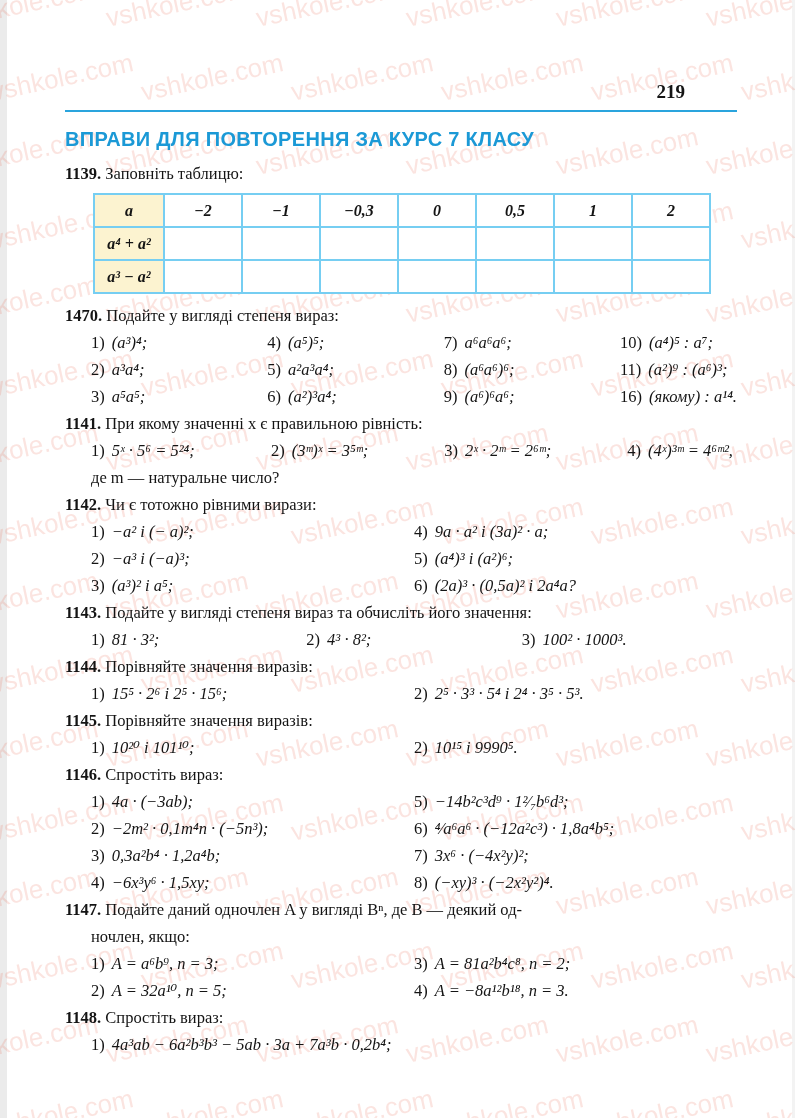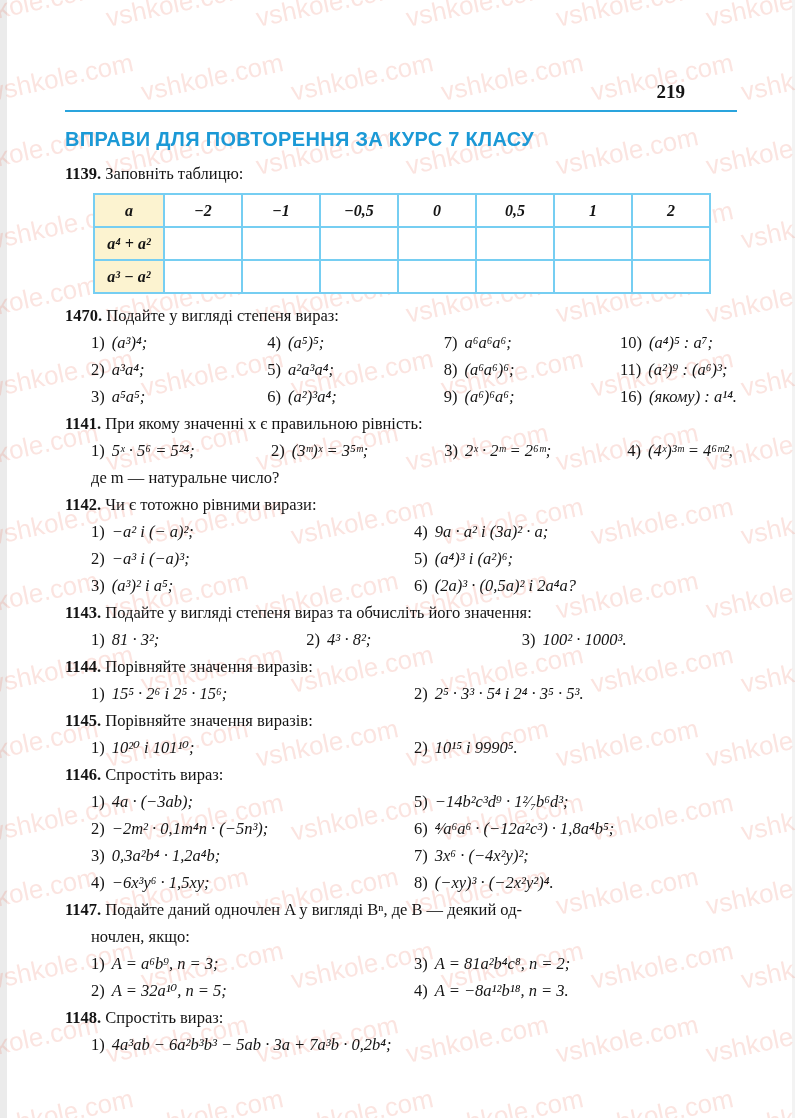--- a/index.html
+++ b/index.html
@@ -169,21 +169,21 @@
       <div class="eline">
         <span class="enum">1139.</span>
         <span>Заповніть таблицю:</span>
       </div>
       <table class="tbl">
         <tbody>
             <tr>
           <td class="lbl">a</td>
           <td>−2</td>
           <td>−1</td>
-          <td>−0,5</td>
+          <td>−0,3</td>
           <td>0</td>
           <td>0,5</td>
           <td>1</td>
           <td>2</td>
         </tr>
         <tr>
           <td class="lbl">a⁴ + a²</td>
           <td></td>
               <td></td>
           <td></td>

